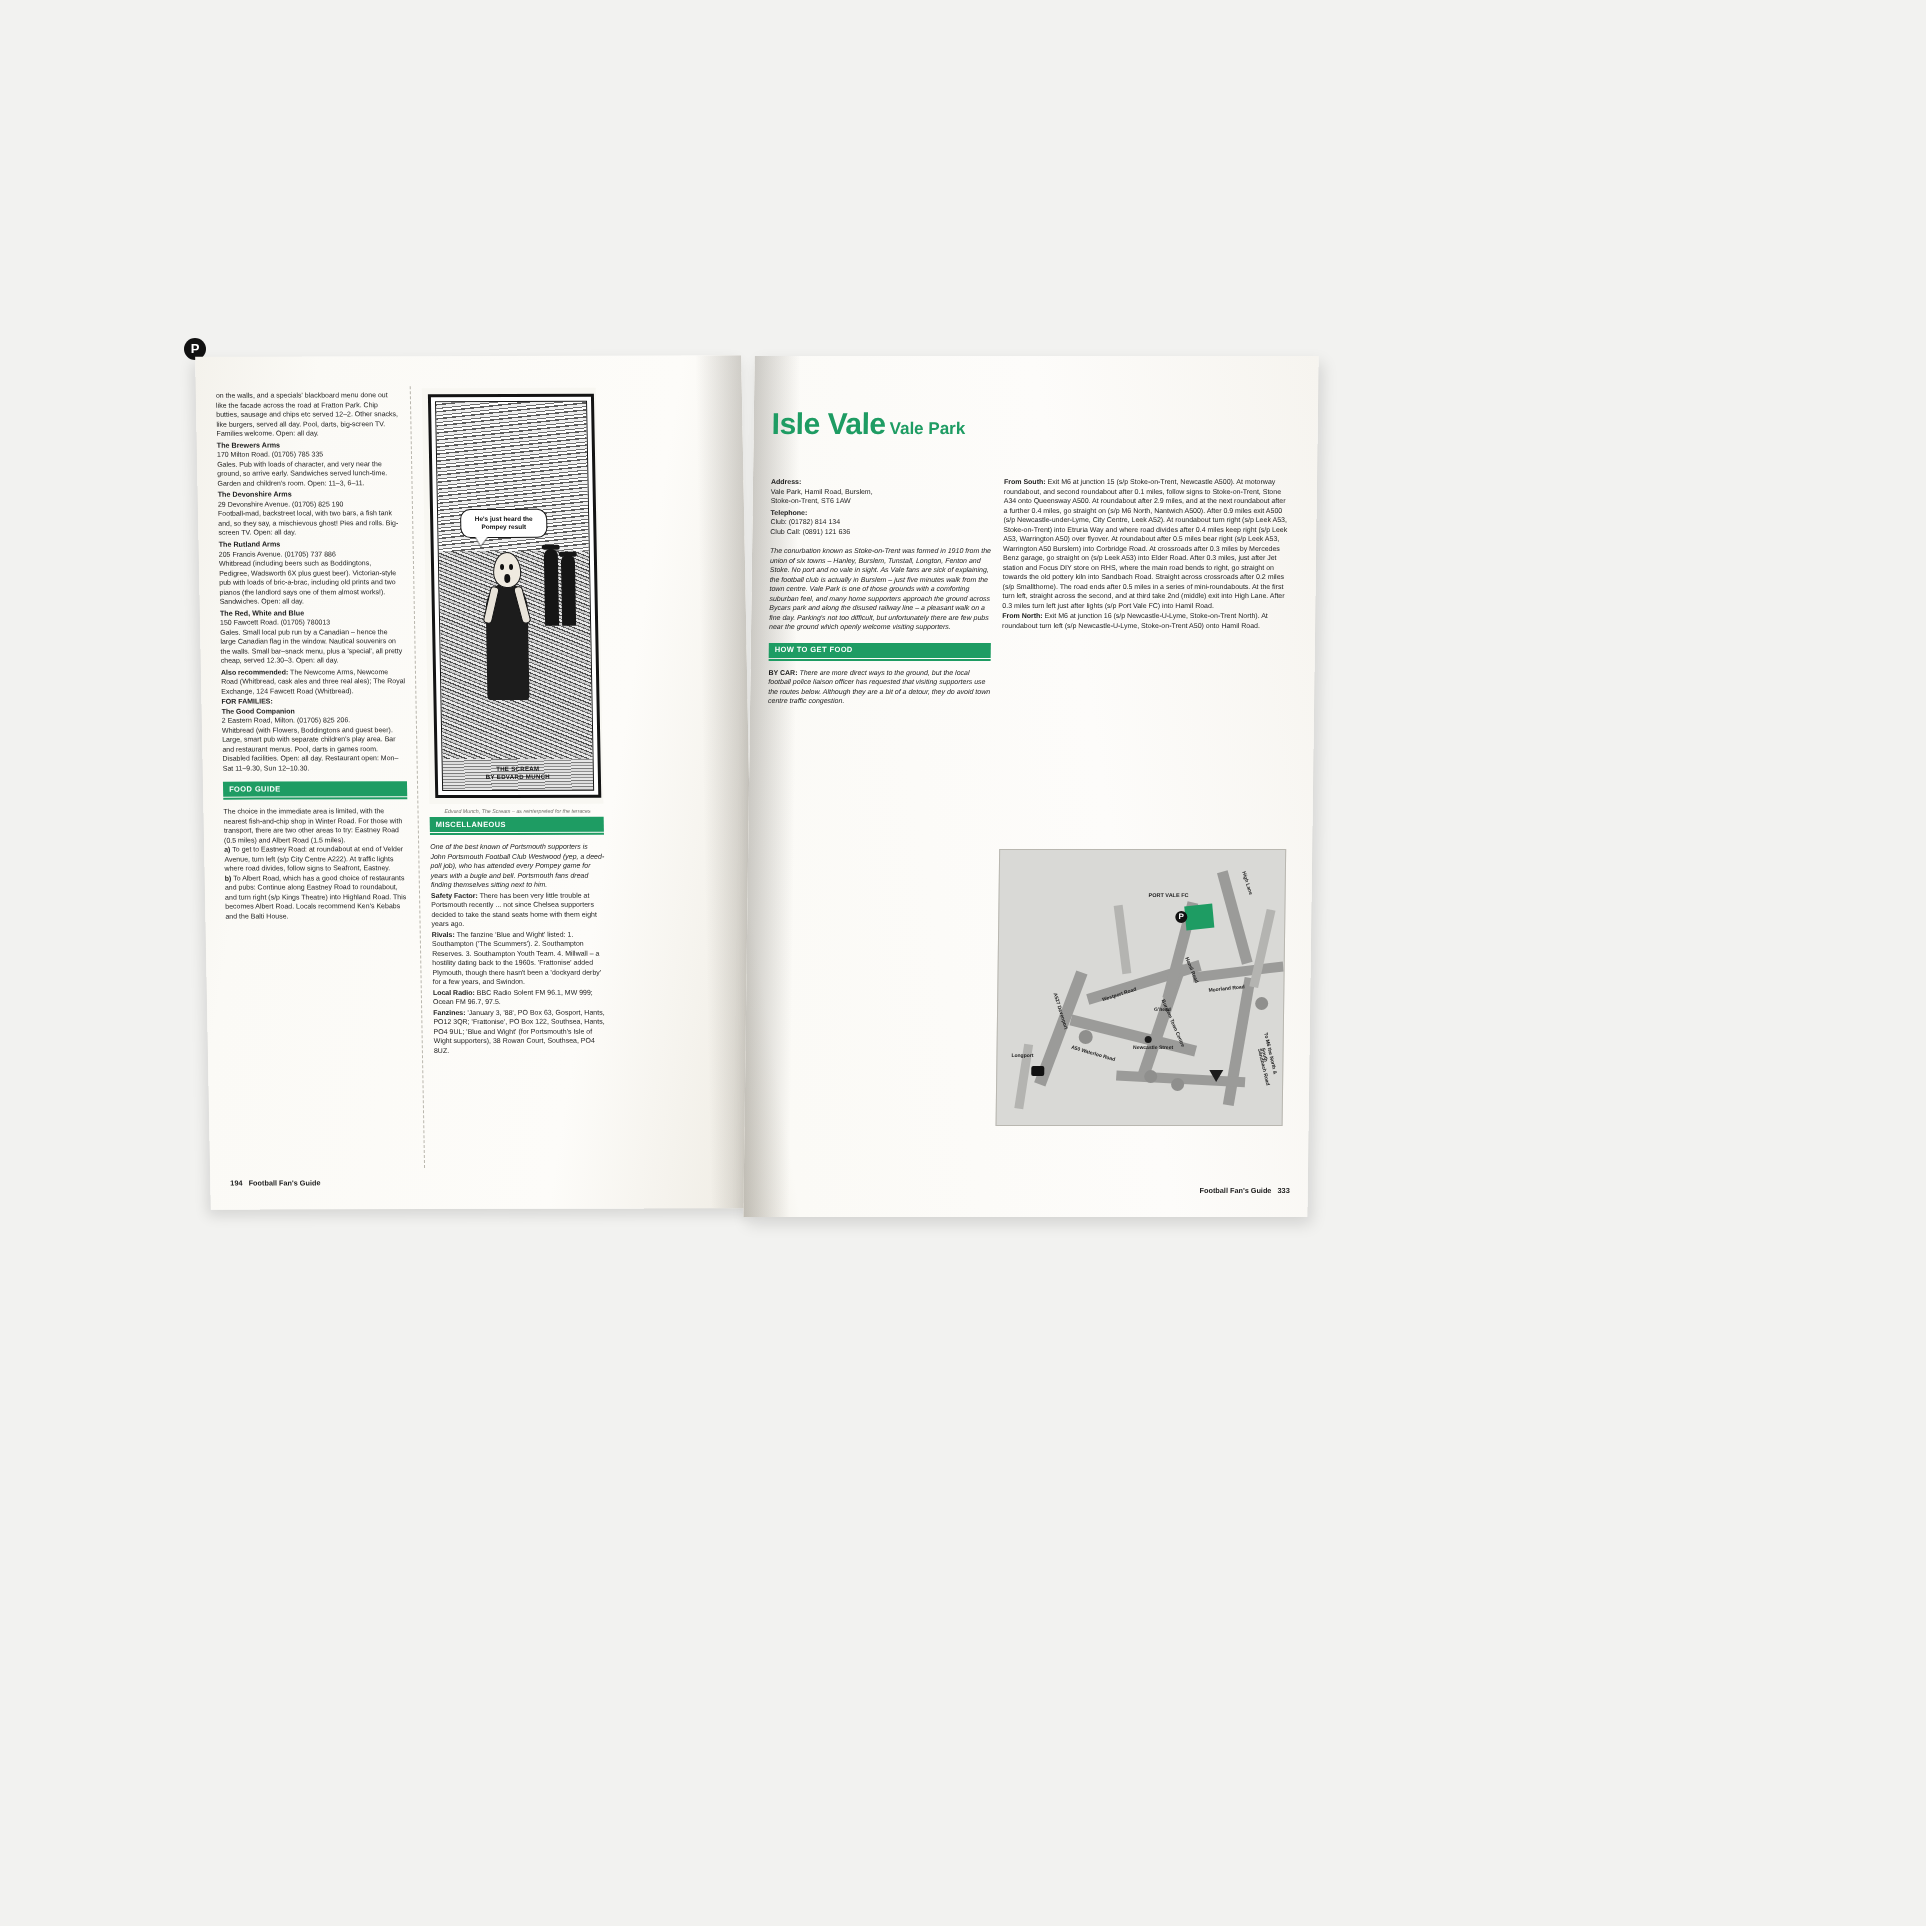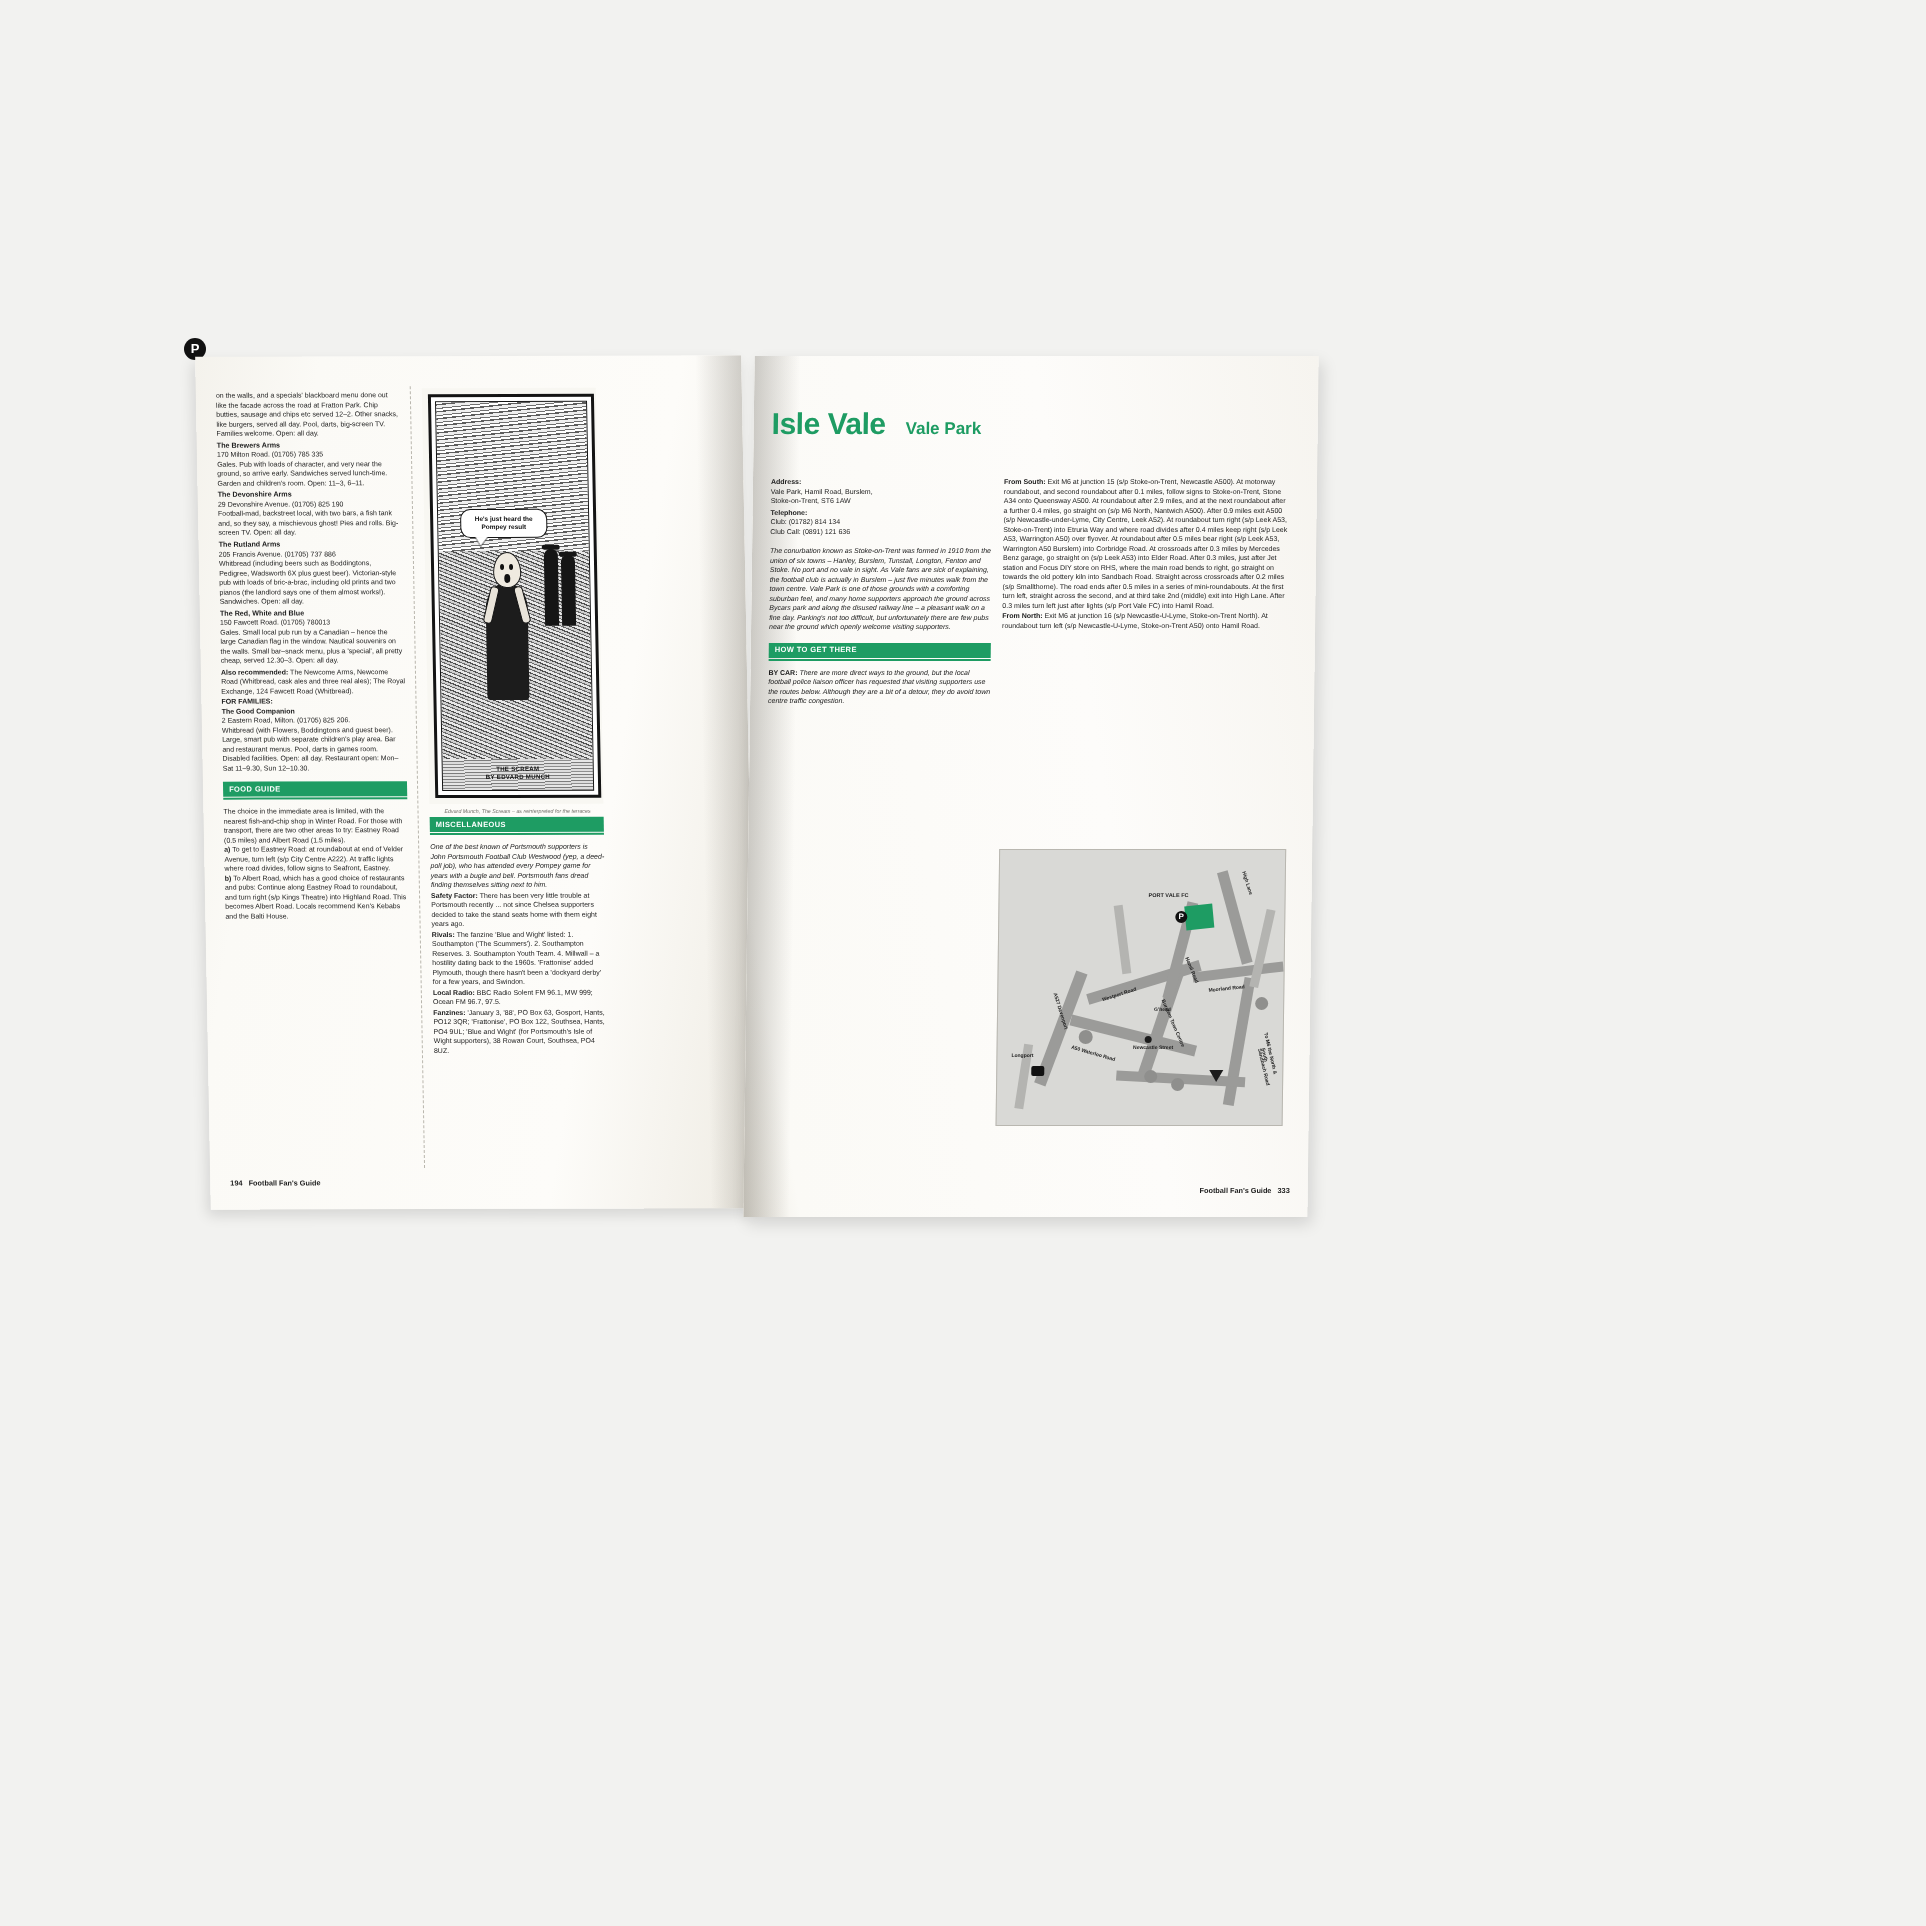--- a/index.html
+++ b/index.html
@@ -477,35 +477,35 @@
         <div class="shadow-gutter" style="right:0; background:linear-gradient(90deg, rgba(0,0,0,0) 0%, rgba(60,55,45,0.22) 100%);"></div>
       </div>
     </div>
 
     <div class="leaf right">
       <div class="pagebody">
 
         <div class="shadow-gutter" style="left:0; background:linear-gradient(270deg, rgba(0,0,0,0) 0%, rgba(60,55,45,0.25) 100%);"></div>
 
         <div class="club-title">
-          <span>Isle Vale</span><span class="stadium" style="margin-left:20px;">Vale Park</span>
+          <span>Isle Vale</span><span class="stadium" style="margin-left:4px;">Vale Park</span>
         </div>
 
         <div class="col" style="left:18px; top:121px; width:222px;">
           <p class="bld">Address:</p>
           <p style="white-space:pre-line">Vale Park, Hamil Road, Burslem,
 Stoke-on-Trent, ST6 1AW</p>
           <p class="bld" style="margin-top:2px;">Telephone:</p>
           <p>Club: (01782) 814 134</p>
           <p>Club Call: (0891) 121 636</p>
 
           <p class="ital" style="margin-top:10px;">The conurbation known as Stoke-on-Trent was formed in 1910 from the union of six towns – Hanley, Burslem, Tunstall, Longton, Fenton and Stoke. No port and no vale in sight. As Vale fans are sick of explaining, the football club is actually in Burslem – just five minutes walk from the town centre. Vale Park is one of those grounds with a comforting suburban feel, and many home supporters approach the ground across Bycars park and along the disused railway line – a pleasant walk on a fine day. Parking's not too difficult, but unfortunately there are few pubs near the ground which openly welcome visiting supporters.</p>
 
           <div style="margin-top:11px;">
-            <span class="greenbar">HOW TO GET THERE</span>
+            <span class="greenbar">HOW TO GET FOOD</span>
             <div class="greenrule"></div>
           </div>
 
           <p style="margin-top:7px;">
             <span class="bld">BY CAR:</span>
             <span class="ital">There are more direct ways to the ground, but the local football police liaison officer has requested that visiting supporters use the routes below. Although they are a bit of a detour, they do avoid town centre traffic congestion.</span>
           </p>
         </div>
 
         <div class="col" style="left:251px; top:121px; width:285px;">

